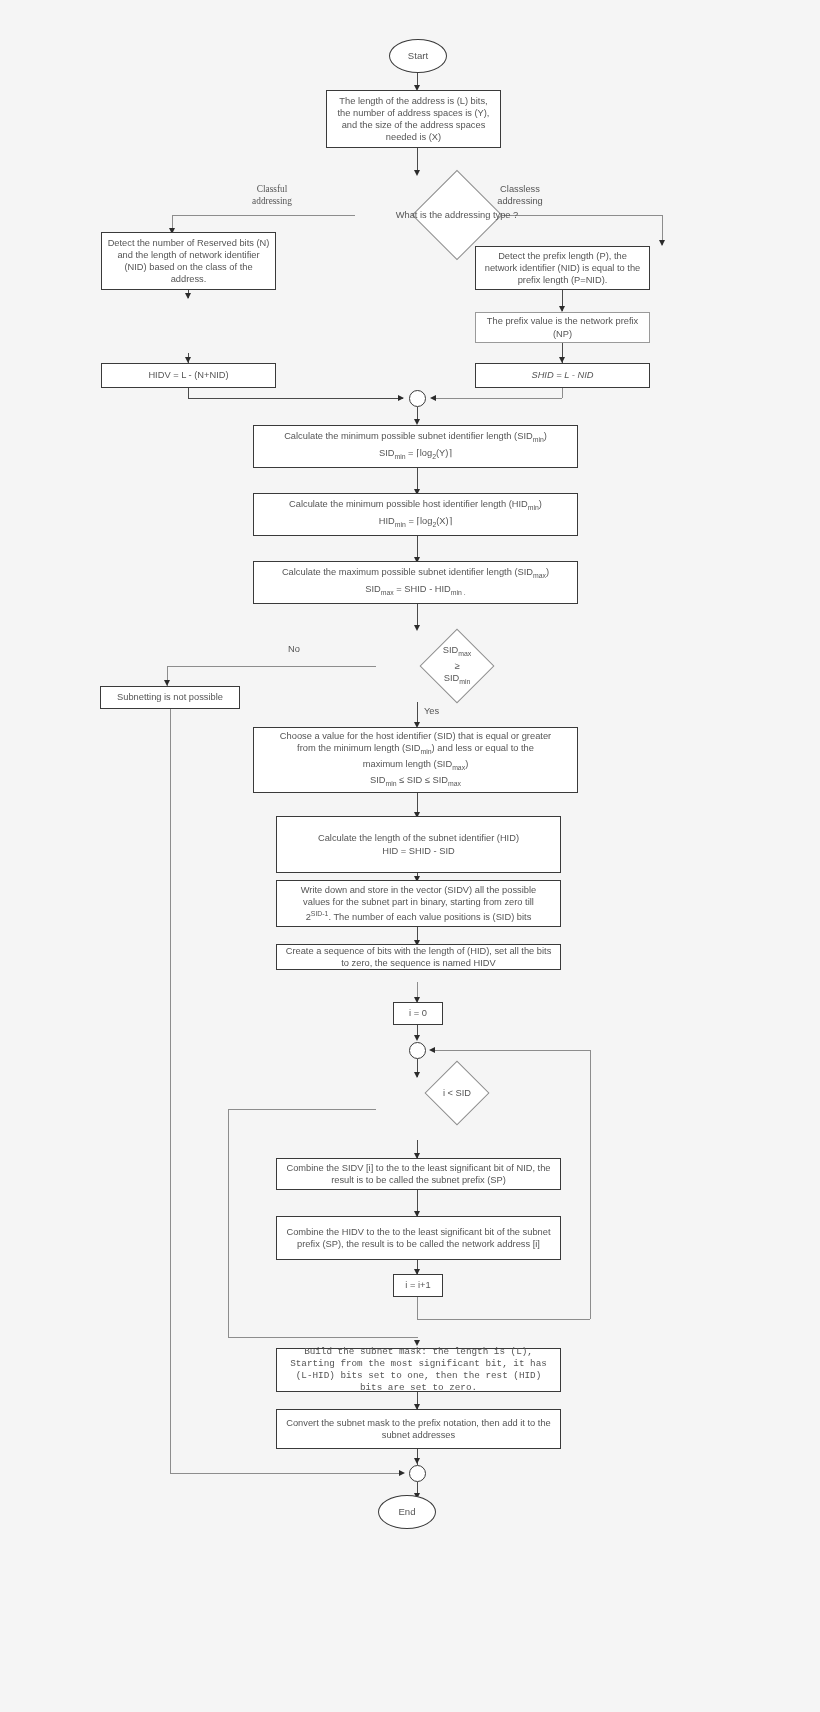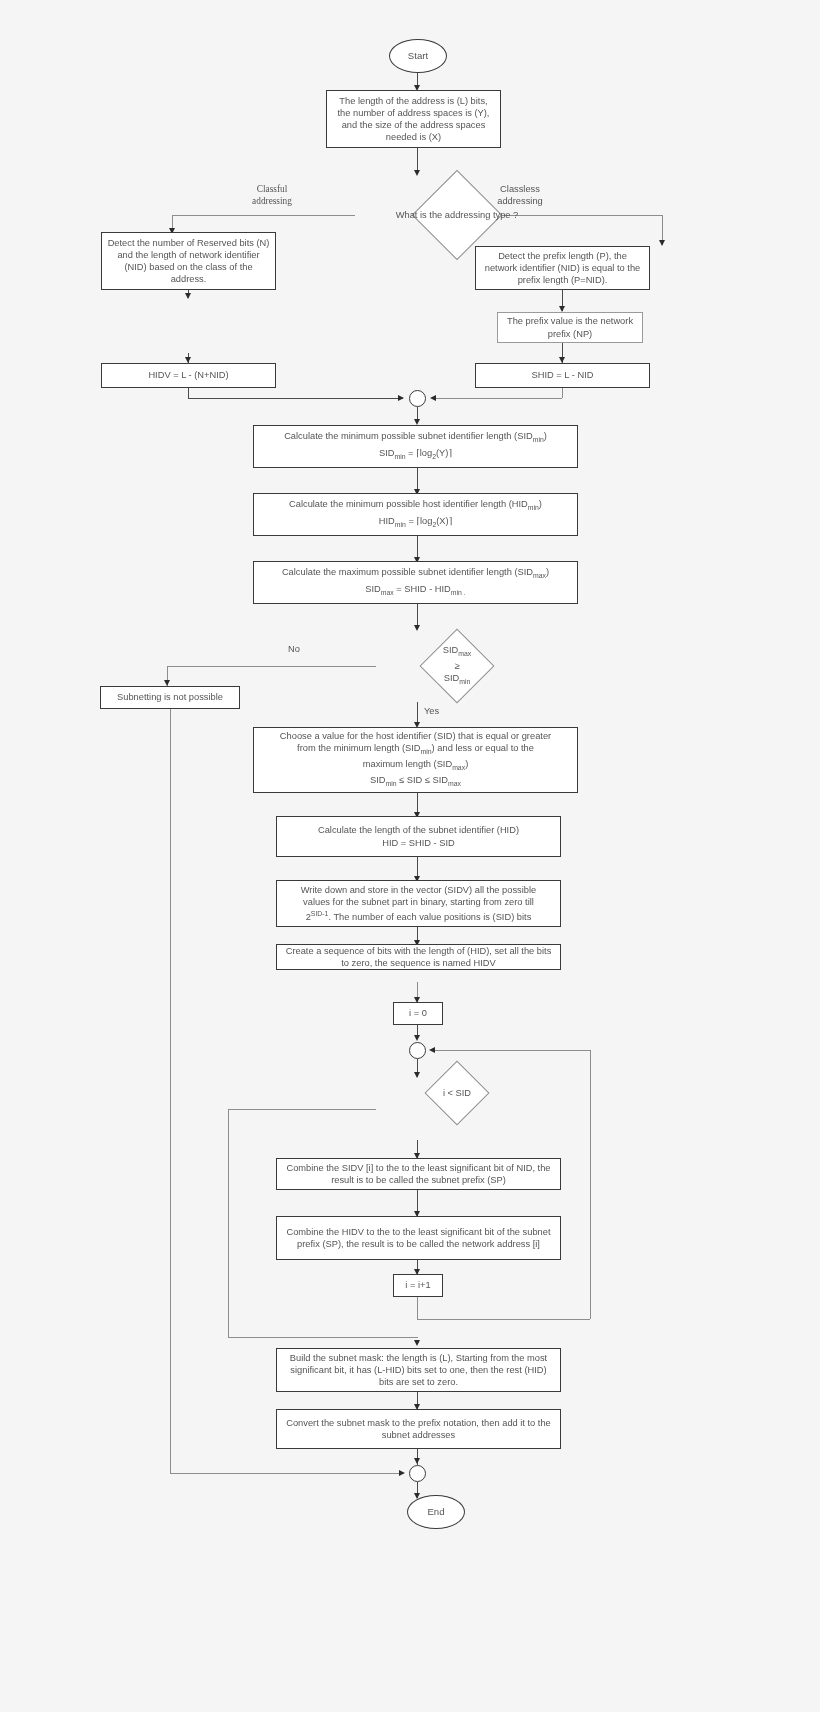--- a/index.html
+++ b/index.html
@@ -175,27 +175,27 @@
   <div class="ln v" style="left:188px; top:388px; height:10px;"></div>
   <div class="ln h" style="left:188px; top:398px; width:215px;"></div>
   <div class="arrow-r" style="left:398px; top:395px;"></div>
 
   <div class="node" style="left:475px; top:246px; width:175px; height:44px;">
     <span class="inner">Detect the prefix length (P), the network identifier (NID) is equal to the prefix length (P=NID).</span>
   </div>
   <div class="ln v" style="left:562px; top:290px; height:21px;"></div>
   <div class="arrow-d" style="left:559px; top:306px;"></div>
 
-  <div class="node light" style="left:497px; top:312px; width:146px; height:31px;">
+  <div class="node light" style="left:475px; top:312px; width:175px; height:31px;">
     <span class="inner">The prefix value is the network prefix (NP)</span>
   </div>
   <div class="ln v" style="left:562px; top:343px; height:20px;"></div>
   <div class="arrow-d" style="left:559px; top:357px;"></div>
 
-  <div class="node" style="left:475px; top:363px; width:175px; height:25px;">
+  <div class="node" style="left:475px; top:363px; width:175px; height:25px;font-style:italic;">
     <span class="inner">SHID = L - NID</span>
   </div>
 
   <div class="ln v grey" style="left:562px; top:388px; height:10px;"></div>
   <div class="ln h grey" style="left:432px; top:398px; width:130px;"></div>
   <div class="arrow-l" style="left:430px; top:395px;"></div>
 
   <div class="junction" style="left:409px; top:390px;"></div>
   <div class="ln v" style="left:417px; top:407px; height:15px;"></div>
   <div class="arrow-d" style="left:414px; top:419px;"></div>
@@ -251,21 +251,21 @@
     <span class="inner">
       <span>Choose a value for the host identifier (SID) that is equal or greater</span><br>
       <span>from the minimum length (SID<sub>min</sub>) and less or equal to the</span><br>
       <span>maximum length (SID<sub>max</sub>)</span><br>
       <span>SID<sub>min</sub> ≤ SID ≤ SID<sub>max</sub></span>
     </span>
   </div>
   <div class="ln v" style="left:417px; top:793px; height:23px;"></div>
   <div class="arrow-d" style="left:414px; top:812px;"></div>
 
-  <div class="node" style="left:276px; top:816px; width:285px; height:41px;">
+  <div class="node" style="left:276px; top:816px; width:285px; height:57px;">
     <span class="inner">
       <span>Calculate the length of the subnet identifier (HID)</span><br>
       <span>HID = SHID - SID</span>
     </span>
   </div>
   <div class="ln v" style="left:417px; top:857px; height:23px;"></div>
   <div class="arrow-d" style="left:414px; top:876px;"></div>
 
   <div class="node" style="left:276px; top:880px; width:285px; height:47px;">
     <span class="inner">
@@ -324,37 +324,37 @@
   <div class="node" style="left:393px; top:1274px; width:50px; height:23px;">
     <span class="inner">i = i+1</span>
   </div>
 
   <div class="ln v grey" style="left:417px; top:1297px; height:22px;"></div>
   <div class="ln h grey" style="left:417px; top:1319px; width:173px;"></div>
   <div class="ln v grey" style="left:590px; top:1050px; height:269px;"></div>
 
   <div class="arrow-d" style="left:414px; top:1340px;"></div>
 
-  <div class="node" style="left:276px; top:1348px; width:285px; height:44px;">
+  <div class="node" style="left:276px; top:1348px; width:285px; height:44px;font-family:Liberation Mono, monospace;">
     <span class="inner">Build the subnet mask: the length is (L), Starting from the most significant bit, it has (L-HID) bits set to one, then the rest (HID) bits are set to zero.</span>
   </div>
   <div class="ln v" style="left:417px; top:1392px; height:17px;"></div>
   <div class="arrow-d" style="left:414px; top:1404px;"></div>
 
   <div class="node" style="left:276px; top:1409px; width:285px; height:40px;">
     <span class="inner">Convert the subnet mask to the prefix notation, then add it to the subnet addresses</span>
   </div>
   <div class="ln v" style="left:417px; top:1449px; height:16px;"></div>
   <div class="arrow-d" style="left:414px; top:1458px;"></div>
 
   <div class="ln v grey" style="left:170px; top:709px; height:764px;"></div>
   <div class="ln h grey" style="left:170px; top:1473px; width:233px;"></div>
   <div class="arrow-r" style="left:399px; top:1470px;"></div>
 
   <div class="junction" style="left:409px; top:1465px;"></div>
   <div class="ln v" style="left:417px; top:1482px; height:16px;"></div>
   <div class="arrow-d" style="left:414px; top:1493px;"></div>
 
-  <div class="node terminator" style="left:407px; top:1495px; width:58px; height:34px;">
+  <div class="node terminator" style="left:378px; top:1495px; width:58px; height:34px;">
     <span class="inner">End</span>
   </div>
 
 </div>
 
 </body></html>

